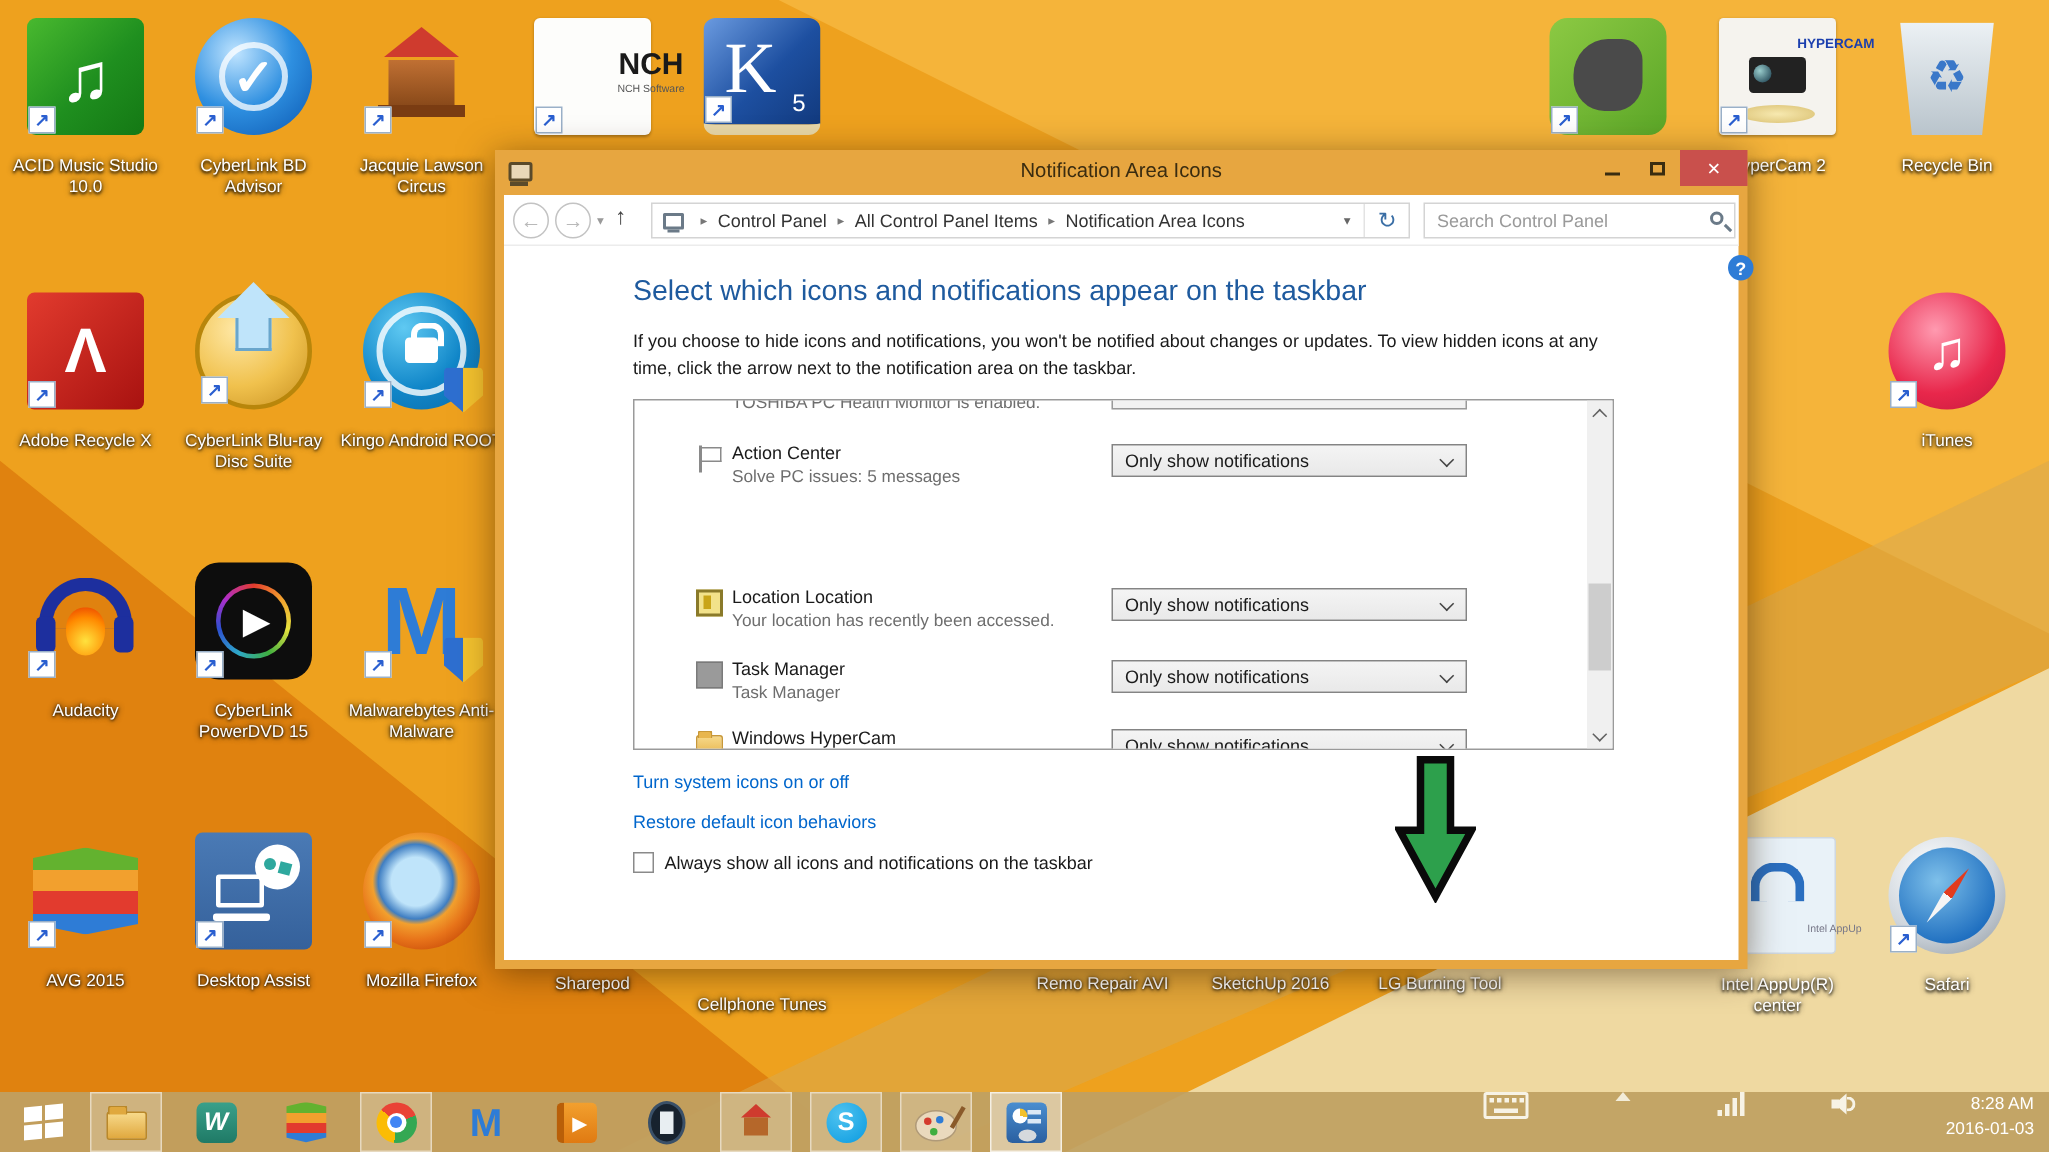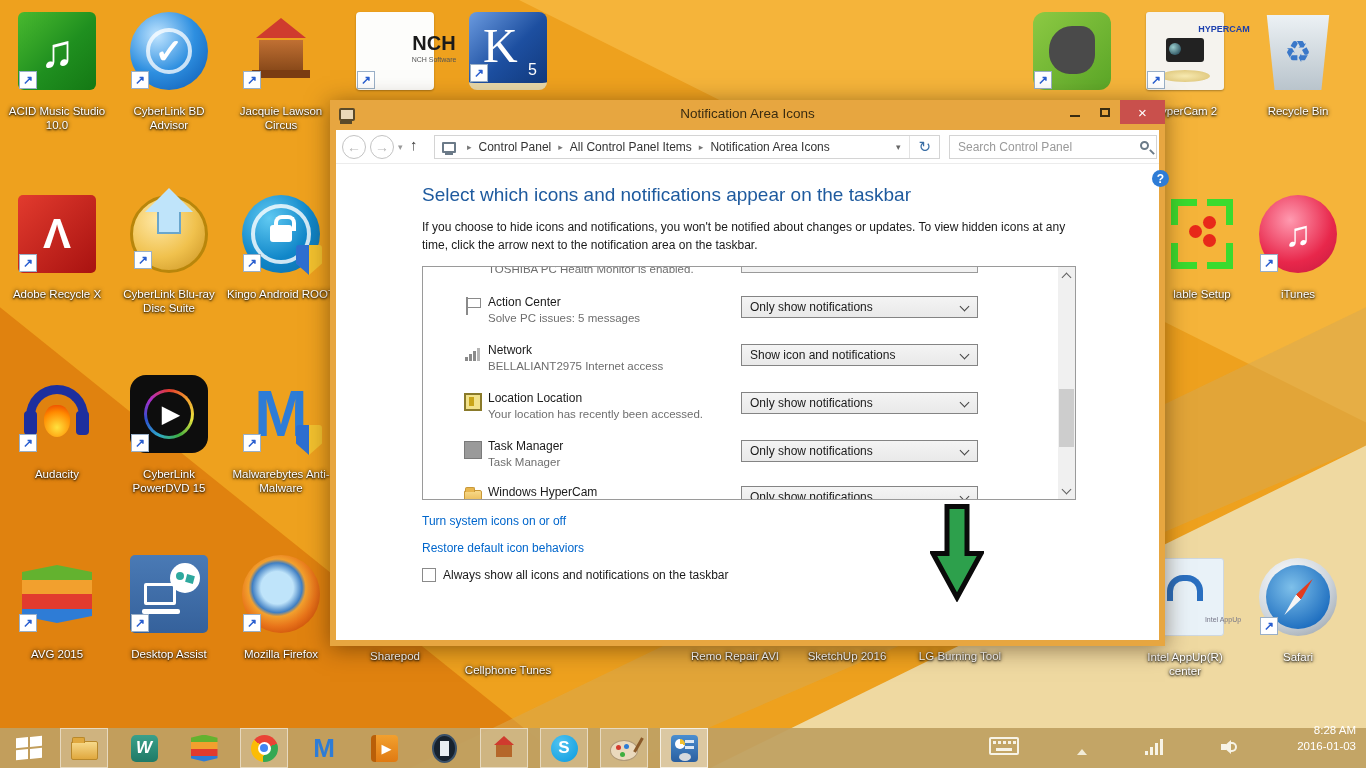--- a/index.html
+++ b/index.html
@@ -229,21 +229,21 @@
   .tk-paint { width:28px; height:21px; margin-top:4px; background:#ead9bd; border:1px solid #b09a78; border-radius:50%; position:relative; }
   .tk-paint i { position:absolute; left:5px; top:4px; width:5px; height:5px; border-radius:50%; background:#d43b2e;
         box-shadow:8px -1px 0 #2e7cd6,4px 7px 0 #3fae3f; }
   .tk-paint::after { content:""; position:absolute; right:-3px; top:-4px; width:3px; height:16px; background:#8a5a2a; transform:rotate(30deg); }
   .tk-cpl { background:linear-gradient(#4a8ed0,#2a5fa0); border-radius:4px; position:relative; }
   .tk-cpl .pie { position:absolute; left:4px; top:4px; width:10px; height:10px; border-radius:50%;
         background:conic-gradient(#f2c12e 0 100deg,#fff 100deg 360deg); }
   .tk-cpl i { position:absolute; right:4px; top:5px; width:9px; height:3px; background:#dbe8f5; box-shadow:0 6px 0 #dbe8f5; }
   .tk-cpl::after { content:""; position:absolute; left:8px; bottom:1px; width:12px; height:8px; background:#d5d9dd; border-radius:50%; }
 
-  .tray { position:absolute; right:0; top:0; height:27px; display:flex; align-items:flex-end;gap:44px; }
+  .tray { position:absolute; right:0; top:0; height:27px; display:flex; align-items:flex-start;gap:44px; }
   .kbd { position:relative; width:30px; height:18px; border:2px solid #f7f3e6; border-radius:2px; margin-right:14px; }
   .kbd i { position:absolute; left:2px; top:2px; width:3px; height:3px; background:#f7f3e6;
         box-shadow:5px 0 #f7f3e6,10px 0 #f7f3e6,15px 0 #f7f3e6,20px 0 #f7f3e6; }
   .kbd::after { content:""; position:absolute; left:5px; bottom:2px; width:16px; height:3px; background:#f7f3e6; }
   .chevup { width:0; height:0; border-left:5px solid transparent; border-right:5px solid transparent;
         border-bottom:6px solid #f2ecd8; margin-right:14px; }
   .sig { position:relative; width:20px; height:16px; margin-right:12px; }
   .sig i { position:absolute; bottom:0; width:3px; background:#f7f3e6; }
   .sig i:nth-child(1){left:0;height:4px;} .sig i:nth-child(2){left:5px;height:8px;}
   .sig i:nth-child(3){left:10px;height:12px;} .sig i:nth-child(4){left:15px;height:16px;}
@@ -339,30 +339,20 @@
       </div>
     <div class="lbl">CyberLink Blu-ray Disc Suite</div>
   </div>
   <div class="dicon" style="left:226px;top:195px">
     <div class="ico i-kingo">
         <span class="lock"></span>
         <span class="shield"></span>
         <span class="sc">↗</span>
       </div>
     <div class="lbl">Kingo Android ROOT</div>
-  </div>
-  <div class="dicon" style="left:1147px;top:195px">
-    <div class="ico i-lable">
-        <span class="br tl"></span>
-        <span class="br tr"></span>
-        <span class="br bl"></span>
-        <span class="br br2"></span>
-        <span class="dots"></span>
-      </div>
-    <div class="lbl">lable Setup</div>
   </div>
   <div class="dicon" style="left:1243px;top:195px">
     <div class="ico i-itunes">
         <span class="glyph">♫</span>
         <span class="sc">↗</span>
       </div>
     <div class="lbl">iTunes</div>
   </div>
 
   <div class="dicon" style="left:2px;top:375px">
@@ -483,34 +473,20 @@
       <div class="listbox">
         <div class="clip-top-text">TOSHIBA PC Health Monitor is enabled.</div>
         <div class="clip-top-drop"></div>
 
         <div class="lrow" style="top:26px">
           <span class="licon flagico"></span>
           <span class="lname">Action Center</span>
           <span class="lsub">Solve PC issues: 5 messages</span>
           <div class="ldrop">
               <span>Only show notifications</span>
-              <span class="dchev"></span>
-            </div>
-        </div>
-        <div class="lrow" style="top:74px">
-          <span class="licon netico">
-              <i></i>
-              <i></i>
-              <i></i>
-              <i></i>
-            </span>
-          <span class="lname">Network</span>
-          <span class="lsub">BELLALIANT2975 Internet access</span>
-          <div class="ldrop">
-              <span>Show icon and notifications</span>
               <span class="dchev"></span>
             </div>
         </div>
         <div class="lrow" style="top:122px">
           <span class="licon locico"></span>
           <span class="lname">Location Location</span>
           <span class="lsub">Your location has recently been accessed.</span>
           <div class="ldrop">
               <span>Only show notifications</span>
               <span class="dchev"></span>

